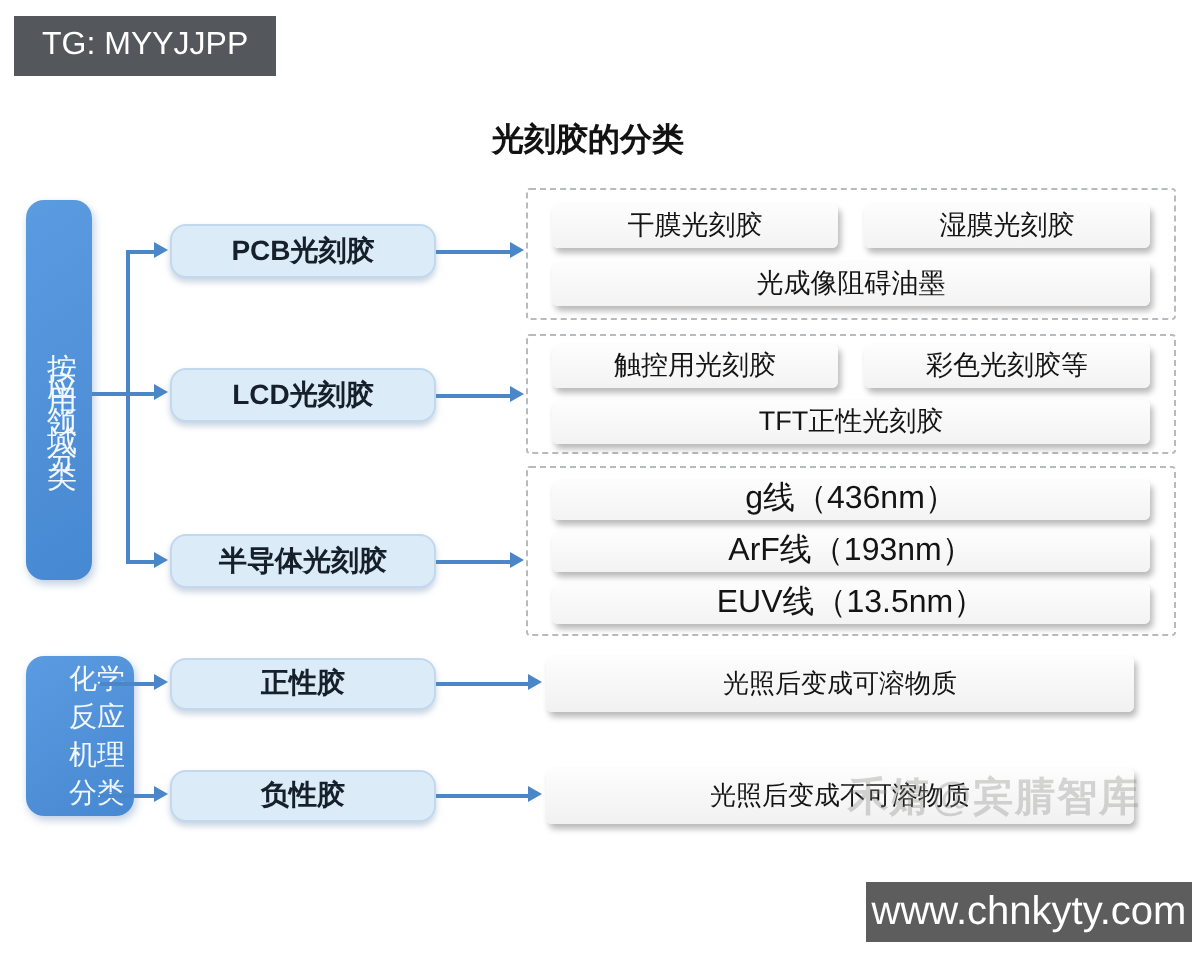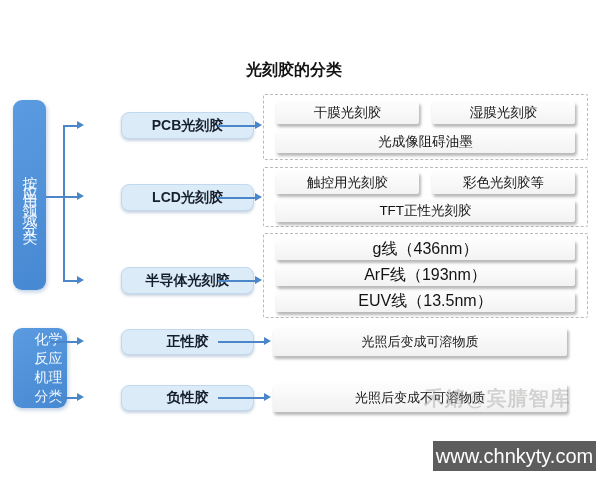--- a/index.html
+++ b/index.html
@@ -14,21 +14,21 @@
 
   .vcat{position:absolute;background:linear-gradient(145deg,#5b9be0,#4688d2);
         border-radius:9px;color:#f2f8fe;display:flex;align-items:center;
         justify-content:center;box-shadow:1px 2px 4px rgba(90,130,180,.4);}
   .vcat-one{writing-mode:vertical-rl;text-orientation:upright;font-size:15px;letter-spacing:9px;}
   .vcat-two{width:30px;font-size:14px;line-height:19px;text-align:center;}
 
   .mid-node{position:absolute;background:#dcebf8;border:1px solid #c2d8ef;border-radius:8px;
             display:flex;align-items:center;justify-content:center;font-weight:bold;
             font-size:14px;color:#16202c;box-shadow:0 2px 3px rgba(100,130,170,.35);
-            box-sizing:border-box;margin-left:36px;}
+            box-sizing:border-box;}
 
   .dashed-group{position:absolute;border:1px dashed #b8bbbe;border-radius:2px;
                 display:flex;flex-direction:column;justify-content:center;
                 box-sizing:border-box;padding:6px 12px;gap:6px;}
   .group-row{display:flex;gap:13px;}
   .white-box{flex:1;background:linear-gradient(#fdfdfd,#f3f3f3);border-radius:3px;
              box-shadow:1.5px 2.5px 3px rgba(0,0,0,.28);display:flex;align-items:center;
              justify-content:center;font-weight:normal;font-size:13.5px;color:#141414;height:22px;}
   .h20 .white-box{height:20px;font-size:16px;}
 
@@ -44,20 +44,21 @@
              color:#8a8a88;opacity:.34;letter-spacing:1px;white-space:nowrap;z-index:6;}
 
   .footer-bar{position:absolute;left:433px;top:441px;width:163px;height:30px;background:#5d5d5d;
               color:#ffffff;font-size:20px;display:flex;align-items:center;justify-content:center;}
 </style>
 </head>
 <body>
 
 <div id="canvas">
 
+  <div class="badge">TG: MYYJJPP</div>
 
   <div class="title">光刻胶的分类</div>
 
   <div class="vcat" id="cat1" style="left:13px;top:100px;width:33px;height:190px;">
     <span class="vcat-one">按应用领域分类</span>
   </div>
 
   <div class="vcat" id="cat2" style="left:13px;top:328px;width:37px;height:80px;padding-left:17px;">
     <span class="vcat-two">化学反应机理分类</span>
   </div>

